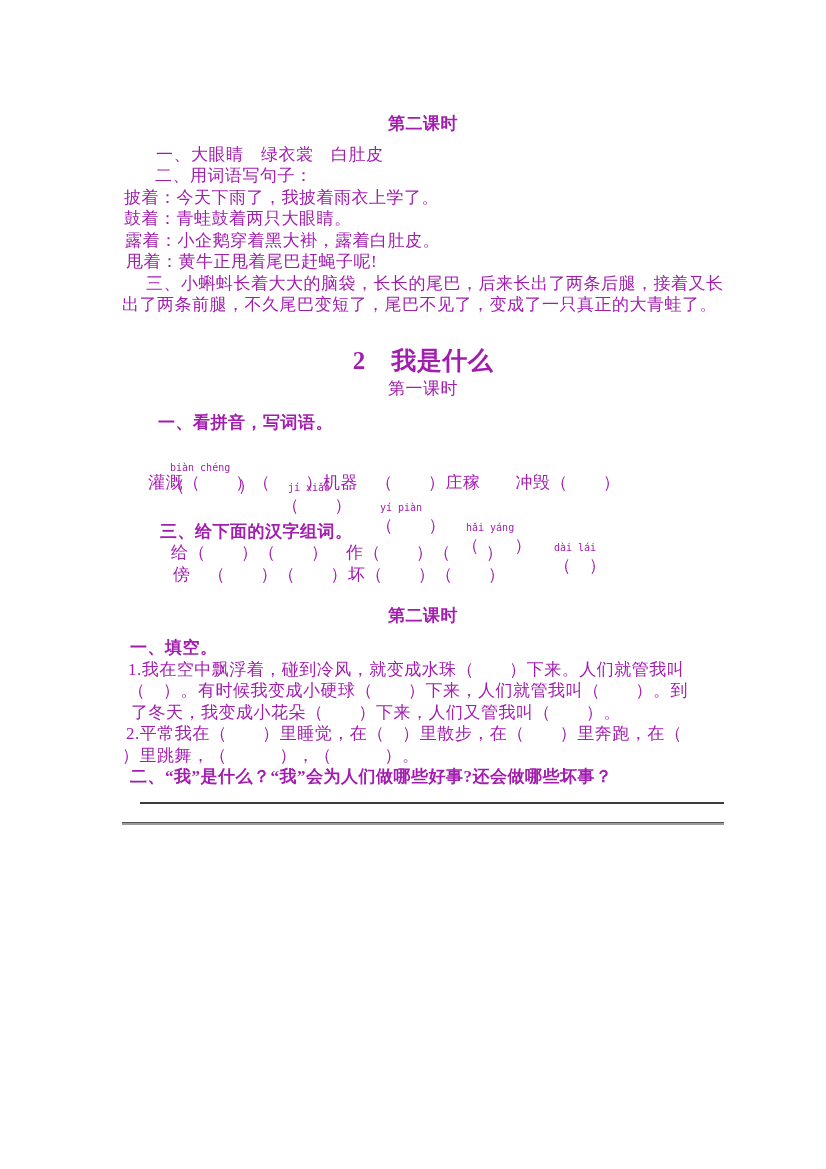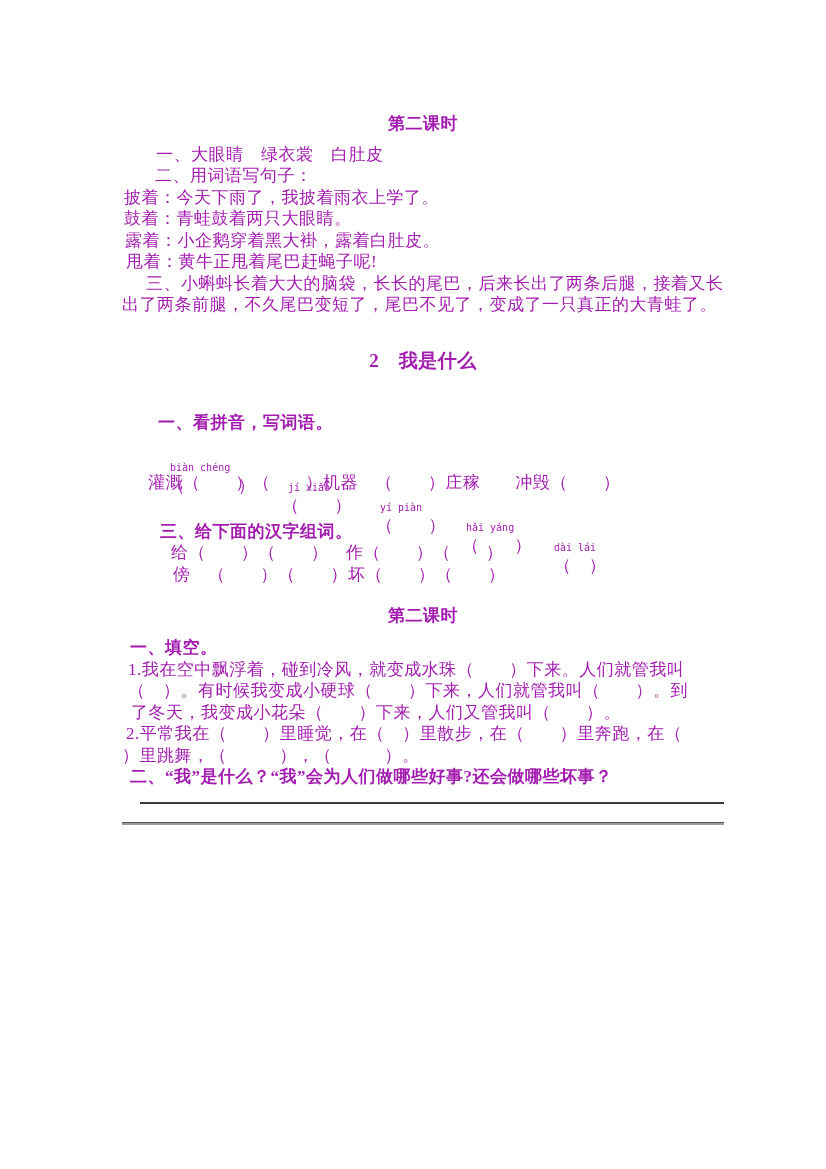--- a/index.html
+++ b/index.html
@@ -21,21 +21,21 @@
     position:absolute;
     left:0;
     white-space:pre;
     font-size:17px;
     letter-spacing:0.5px;
     line-height:20px;
     color:#a21caf;
   }
   .b{font-weight:bold;}
   .ctr{left:0;width:100%;text-align:center;}
-  .big{font-size:19px;}
+  .big{font-size:25px;}
   .py{
     font-family:"DejaVu Sans Mono","Liberation Mono",monospace;
     font-size:10px;
     letter-spacing:0;
   }
   .cell{position:absolute;white-space:pre;}
   .hr-thin{position:absolute;height:2px;background:#3b3b3b;}
   .hr-thick{position:absolute;height:2px;background:#9a9a9a;border-top:1px solid #555555;}
 </style>
 </head>
@@ -48,20 +48,21 @@
     <div class="ln" style="top:145px;left:34px;">一、大眼睛　绿衣裳　白肚皮</div>
     <div class="ln" style="top:166px;left:33px;">二、用词语写句子：</div>
     <div class="ln" style="top:209px;left:2px;">鼓着：青蛙鼓着两只大眼睛。</div>
     <div class="ln" style="top:188px;left:2px;">披着：今天下雨了，我披着雨衣上学了。</div>
     <div class="ln" style="top:231px;left:3px;">露着：小企鹅穿着黑大褂，露着白肚皮。</div>
     <div class="ln" style="top:252px;left:4px;">甩着：黄牛正甩着尾巴赶蝇子呢!</div>
     <div class="ln" style="top:274px;left:24px;">三、小蝌蚪长着大大的脑袋，长长的尾巴，后来长出了两条后腿，接着又长</div>
     <div class="ln" style="top:295px;left:0px;">出了两条前腿，不久尾巴变短了，尾巴不见了，变成了一只真正的大青蛙了。</div>
 
     <div class="ln b ctr big" style="top:351px;">2　我是什么</div>
+    <div class="ln ctr" style="top:379px;">第一课时</div>
 
     <div class="ln b" style="top:413px;left:36px;">一、看拼音，写词语。</div>
 
     <div class="ln py" style="top:438px;">
       <span class="cell" style="left:48px;">biàn chéng</span>
       <span class="cell" style="left:166px;">jí xiǎo</span>
       <span class="cell" style="left:258px;">yí piàn</span>
       <span class="cell" style="left:344px;">hǎi yáng</span>
       <span class="cell" style="left:432px;">dài lái</span>
     </div>

